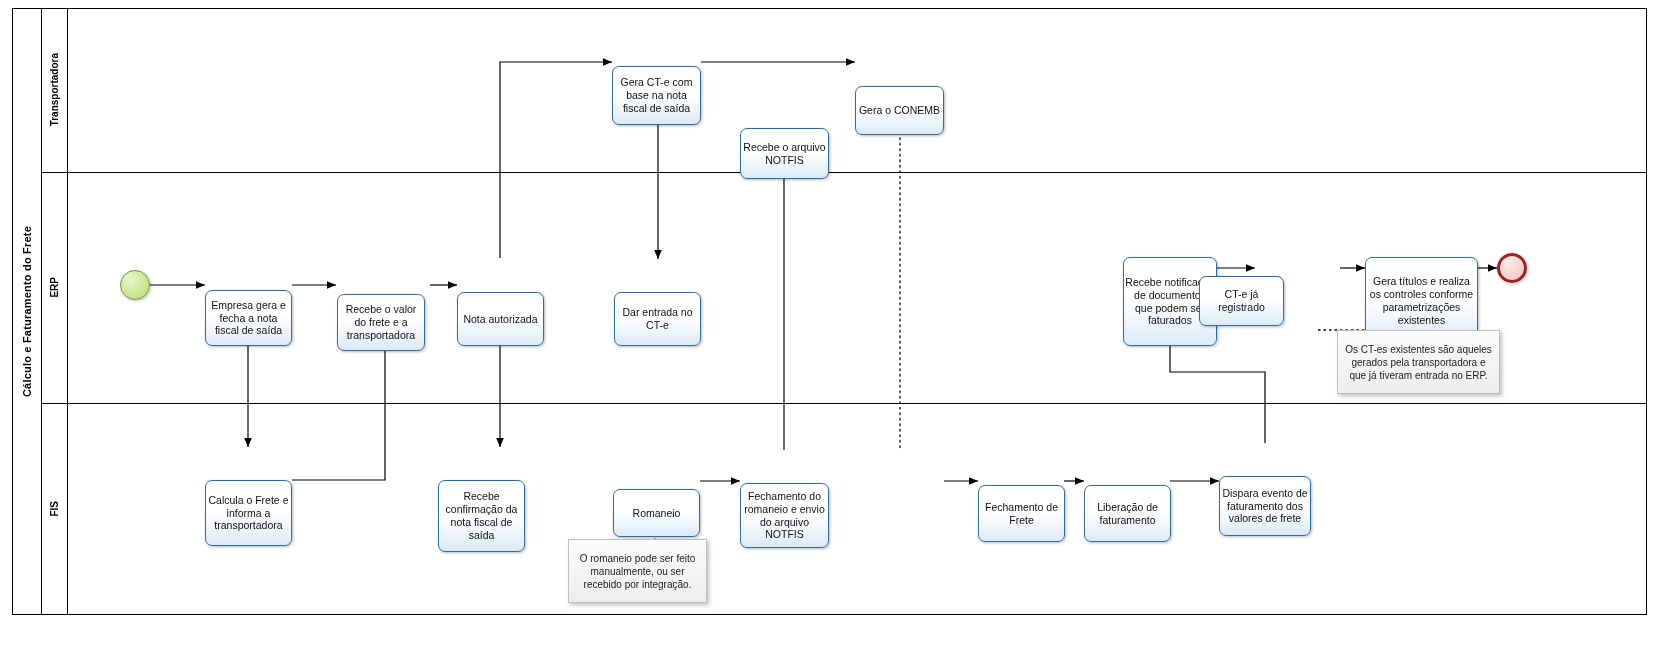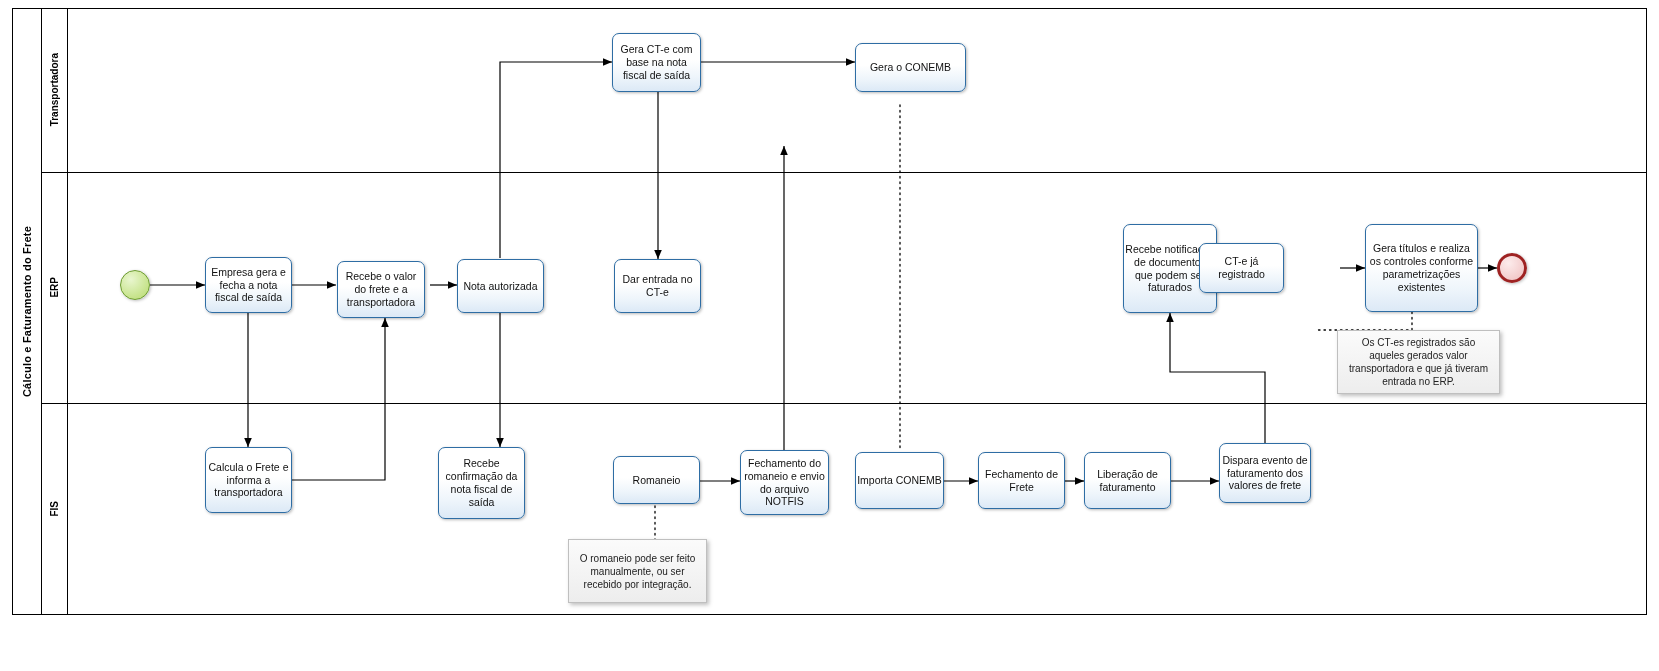--- a/index.html
+++ b/index.html
@@ -16,21 +16,21 @@
     display:flex;align-items:center;justify-content:center;}
   .lane-label span{writing-mode:vertical-rl;transform:rotate(180deg);font-size:10px;font-weight:bold;}
 
   .lane-div{position:absolute;left:42px;width:1605px;height:0;border-top:1px solid #000;}
 
   
   .task{position:absolute;box-sizing:border-box;border:1.3px solid #2e6da4;border-radius:7px;
     background:linear-gradient(to bottom,#ffffff 0%,#ffffff 45%,#eef5fb 75%,#dce9f6 100%);
     box-shadow:1px 1px 3px rgba(0,0,0,.28);
     display:flex;align-items:center;justify-content:center;text-align:center;
-    font-size:10.5px;color:#111;line-height:1.22;padding:2px 1px;}
+    font-size:10.5px;color:#111;line-height:1.22;padding:2px 1px;margin-top:33px;}
 
   .ev{position:absolute;border-radius:50%;box-sizing:border-box;}
   .ev-start{width:30px;height:30px;border:1.6px solid #6b9a2f;
     background:radial-gradient(circle at 35% 30%,#e9f6cf,#c6e38a 70%,#b9dc72 100%);
     box-shadow:1px 1px 3px rgba(0,0,0,.25);}
   .ev-end{width:30px;height:30px;border:3.4px solid #9e2222;
     background:radial-gradient(circle at 35% 30%,#fdecec,#f3cccc 70%,#eebcbc 100%);
     box-shadow:1px 1px 3px rgba(0,0,0,.25);}
 
   
@@ -116,22 +116,25 @@
       <path d="M655,506 L655,540"></path>
     </g>
   </svg>
 
   <div class="ev ev-start" style="left:120px;top:270px"></div>
   <div class="ev ev-end" style="left:1497px;top:253px"></div>
 
   <div class="task" style="left:612px;top:33px;width:89px;height:59px">
     <span>Gera CT-e com base na nota fiscal de saída</span>
   </div>
-  <div class="task" style="left:855px;top:43px;width:111px;height:49px">
+  <div class="task" style="left:855px;top:53px;width:89px;height:49px">
     <span>Gera o CONEMB</span>
+  </div>
+  <div class="task" style="left:740px;top:95px;width:89px;height:51px">
+    <span>Recebe o arquivo NOTFIS</span>
   </div>
 
   <div class="task" style="left:205px;top:257px;width:87px;height:56px">
     <span>Empresa gera e fecha a nota fiscal de saída</span>
   </div>
   <div class="task" style="left:337px;top:261px;width:88px;height:57px">
     <span>Recebe o valor do frete e a transportadora</span>
   </div>
   <div class="task" style="left:457px;top:259px;width:87px;height:54px">
     <span>Nota autorizada</span>
@@ -154,33 +157,30 @@
   </div>
   <div class="task" style="left:438px;top:447px;width:87px;height:72px">
     <span>Recebe confirmação da nota fiscal de saída</span>
   </div>
   <div class="task" style="left:613px;top:456px;width:87px;height:48px">
     <span>Romaneio</span>
   </div>
   <div class="task" style="left:740px;top:450px;width:89px;height:65px">
     <span>Fechamento do romaneio e envio do arquivo NOTFIS</span>
   </div>
-  <div class="task" style="left:855px;top:452px;width:89px;height:57px">
-    <span>Importa CONEMB</span>
-  </div>
   <div class="task" style="left:978px;top:452px;width:87px;height:57px">
     <span>Fechamento de Frete</span>
   </div>
   <div class="task" style="left:1219px;top:443px;width:92px;height:60px">
     <span>Dispara evento de faturamento dos valores de frete</span>
   </div>
   <div class="task" style="left:1084px;top:452px;width:87px;height:57px">
     <span>Liberação de faturamento</span>
   </div>
 
   <div class="note" style="left:1337px;top:330px;width:163px;height:64px">
-    <span>Os CT-es registrados são aqueles gerados valor transportadora e que já tiveram entrada no ERP.</span>
+    <span>Os CT-es existentes são aqueles gerados pela transportadora e que já tiveram entrada no ERP.</span>
   </div>
   <div class="note" style="left:568px;top:539px;width:139px;height:64px">
     <span>O romaneio pode ser feito manualmente, ou ser recebido por integração.</span>
   </div>
 
 </div>
 
 </body></html>

